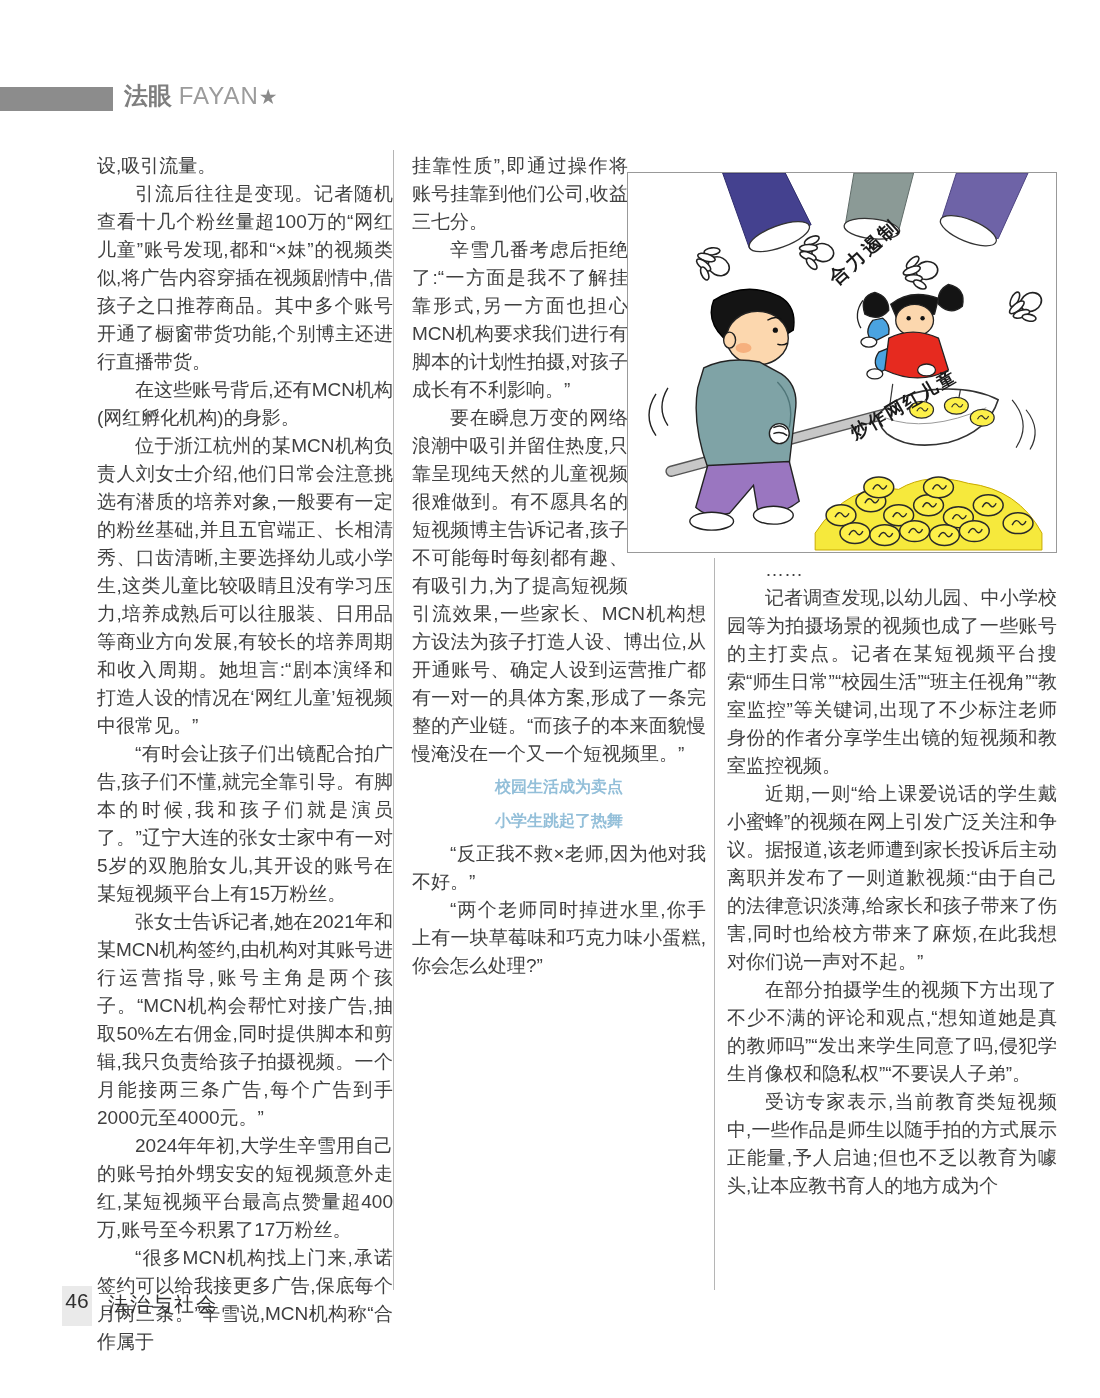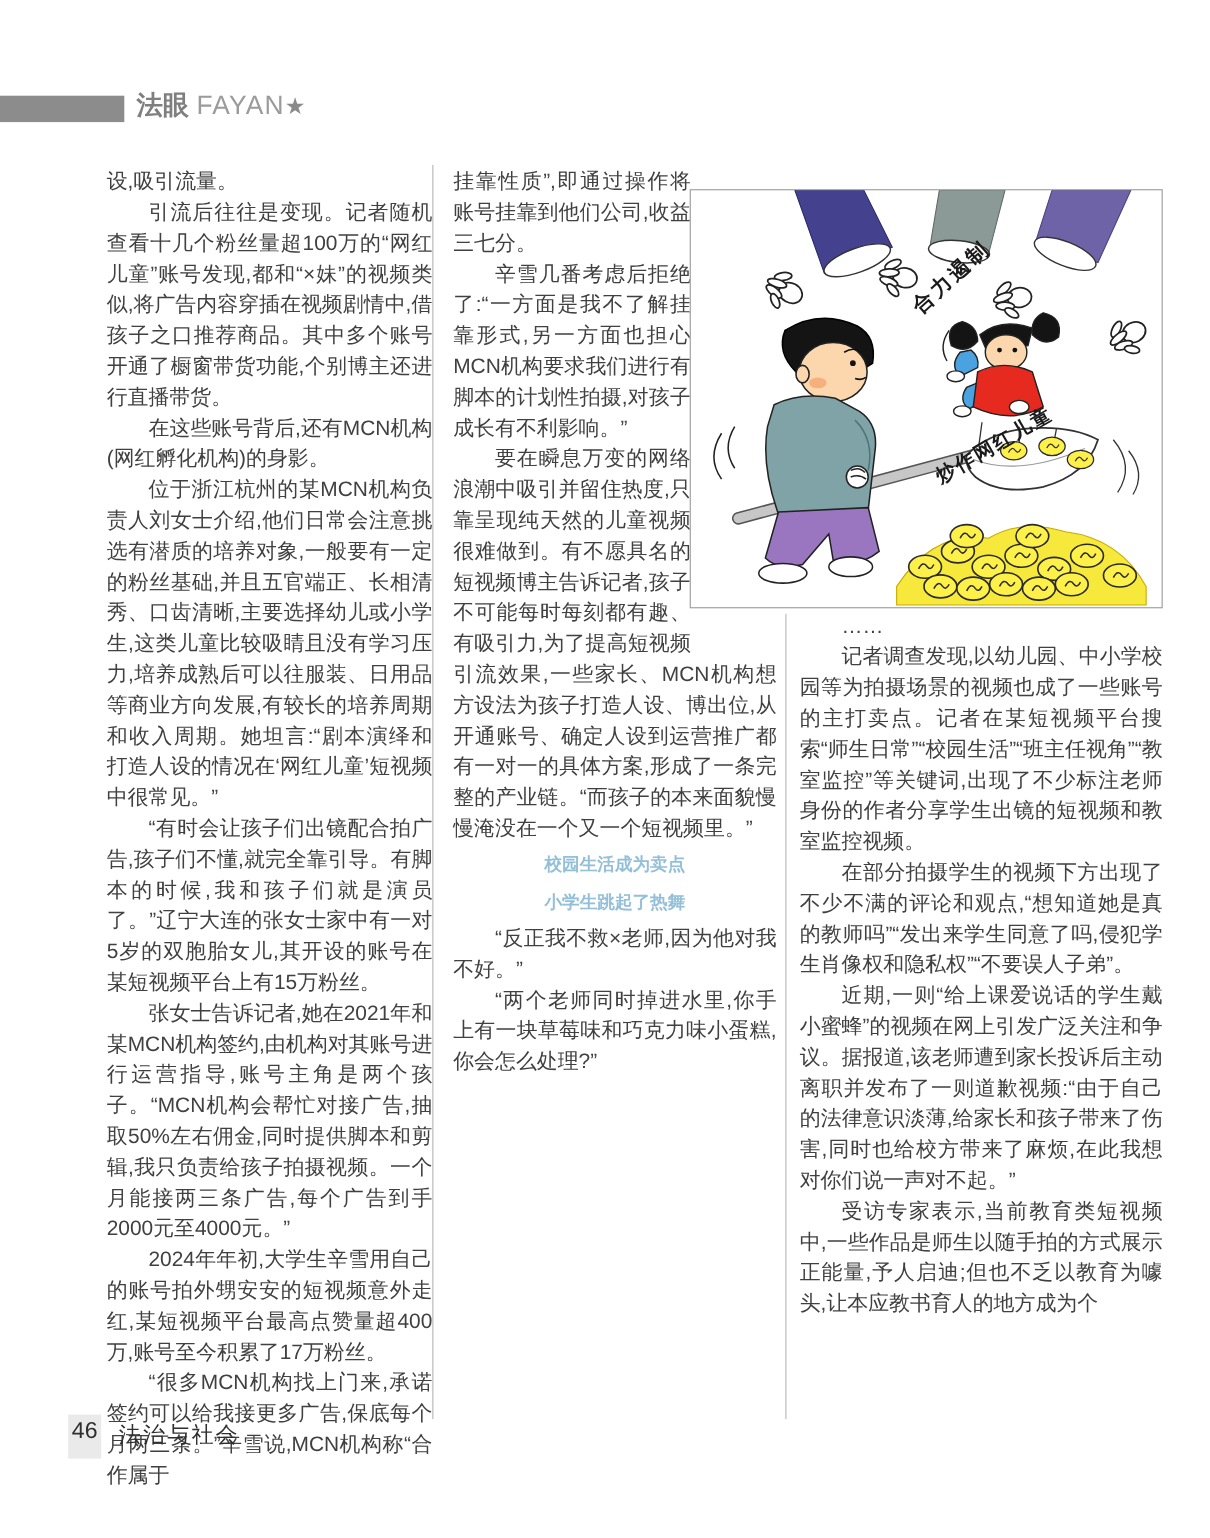--- a/index.html
+++ b/index.html
@@ -69,22 +69,22 @@
       <div>校园生活成为卖点</div>
       <div>小学生跳起了热舞</div>
     </div>
     <p class="ind">“反正我不救×老师,因为他对我不好。”</p>
     <p class="ind">“两个老师同时掉进水里,你手上有一块草莓味和巧克力味小蛋糕,你会怎么处理?”</p>
   </div>
 
   <div class="col" id="col3">
     <p class="ind">……</p>
     <p class="ind">记者调查发现,以幼儿园、中小学校园等为拍摄场景的视频也成了一些账号的主打卖点。记者在某短视频平台搜索“师生日常”“校园生活”“班主任视角”“教室监控”等关键词,出现了不少标注老师身份的作者分享学生出镜的短视频和教室监控视频。</p>
+    <p class="ind">近期,一则“给上课爱说话的学生戴小蜜蜂”的视频在网上引发广泛关注和争议。据报道,该老师遭到家长投诉后主动离职并发布了一则道歉视频:“由于自己的法律意识淡薄,给家长和孩子带来了伤害,同时也给校方带来了麻烦,在此我想对你们说一声对不起。”</p>
     <p class="ind">在部分拍摄学生的视频下方出现了不少不满的评论和观点,“想知道她是真的教师吗”“发出来学生同意了吗,侵犯学生肖像权和隐私权”“不要误人子弟”。</p>
-    <p class="ind">近期,一则“给上课爱说话的学生戴小蜜蜂”的视频在网上引发广泛关注和争议。据报道,该老师遭到家长投诉后主动离职并发布了一则道歉视频:“由于自己的法律意识淡薄,给家长和孩子带来了伤害,同时也给校方带来了麻烦,在此我想对你们说一声对不起。”</p>
     <p class="ind">受访专家表示,当前教育类短视频中,一些作品是师生以随手拍的方式展示正能量,予人启迪;但也不乏以教育为噱头,让本应教书育人的地方成为个</p>
   </div>
 
   <div class="illustration">
     <svg viewBox="0 0 430 381" xmlns="http://www.w3.org/2000/svg">
       <defs>
         <g id="hand" stroke="#222" stroke-width="1.6" fill="#fff" stroke-linejoin="round" stroke-linecap="round">
           <ellipse cx="0" cy="2" rx="11" ry="9"></ellipse>
           <ellipse cx="-13" cy="-8" rx="8" ry="3.6" transform="rotate(-35 -13 -8)"></ellipse>
           <ellipse cx="-15" cy="0" rx="9" ry="3.6" transform="rotate(-12 -15 0)"></ellipse>

